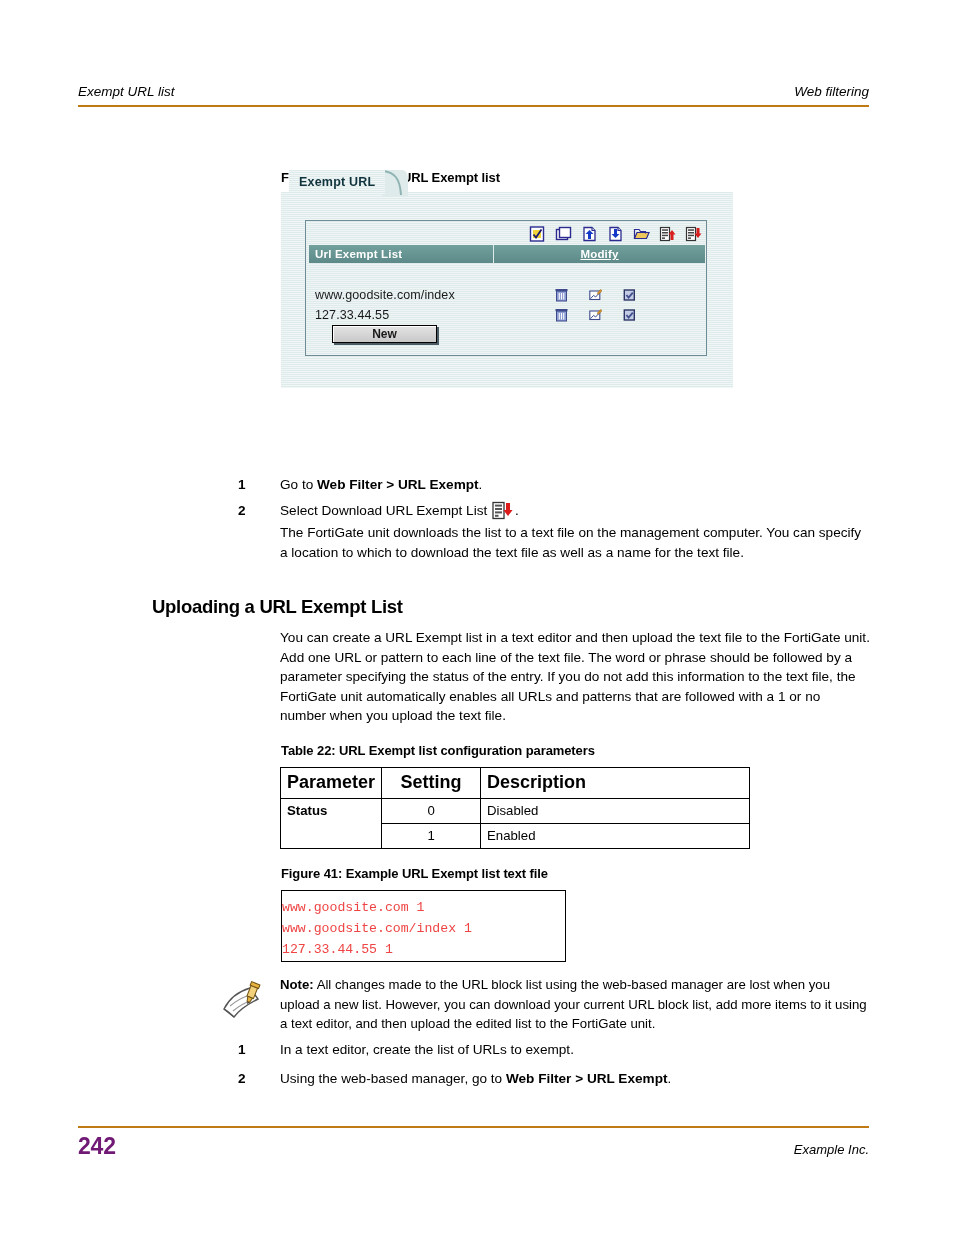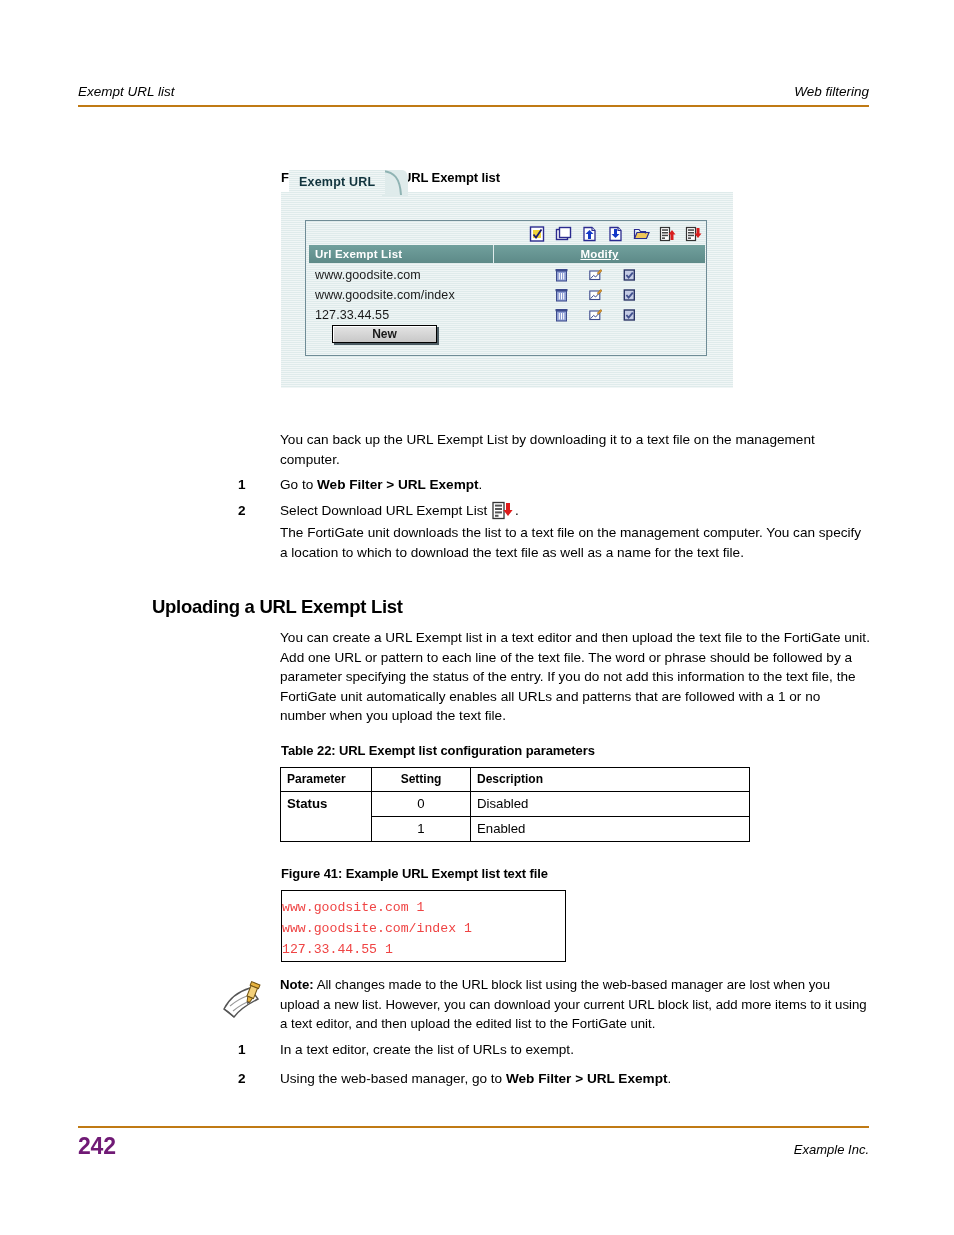--- a/index.html
+++ b/index.html
@@ -258,21 +258,21 @@
     font-size: 13.2px;
   }
   .tbl22 td, .tbl22 th {
     border: 1.3px solid #000;
     padding: 4px 6px 5px 6px;
     text-align: left;
     vertical-align: top;
     font-weight: normal;
   }
   .tbl22 thead th {
-    font-size: 12px;
+    font-size: 18px;
     font-weight: bold;
     padding-top: 4px;
     padding-bottom: 5px;
   }
   .tbl22 .c-param { width: 78px; font-weight: bold; }
   .tbl22 .c-set { width: 86px; text-align: center; }
 
   
   .codebox {
     position: absolute;
@@ -381,41 +381,20 @@
           <path d="M11.5,2 v5.5 h-2 l3.5,4.5 l3.5,-4.5 h-2 v-5.5 z" fill="#d81d1d"></path>
         </svg>
       </div>
 
       <div class="tbl-head">
         <span class="th-name">Url Exempt List</span>
         <span class="th-sep"></span>
         <span class="th-modify">Modify</span>
       </div>
 
-      <div class="row" style="top:44px;">
-        <span class="row-name">www.goodsite.com</span>
-        <span class="row-acts">
-          <svg class="act-ico" viewBox="0 0 13 14">
-            <rect x="1.5" y="3" width="10" height="10" fill="#8f9fd4" stroke="#3d4b8c" stroke-width="1"></rect>
-            <rect x="0.5" y="1" width="12" height="2.2" fill="#3d4b8c"></rect>
-            <line x1="4.3" y1="5" x2="4.3" y2="11.5" stroke="#ffffff" stroke-width="1"></line>
-            <line x1="6.5" y1="5" x2="6.5" y2="11.5" stroke="#ffffff" stroke-width="1"></line>
-            <line x1="8.7" y1="5" x2="8.7" y2="11.5" stroke="#ffffff" stroke-width="1"></line>
-          </svg>
-          <svg class="act-ico" viewBox="0 0 13 14">
-            <rect x="0.8" y="3" width="10" height="8.5" fill="#ffffff" stroke="#3d4b8c" stroke-width="1.1"></rect>
-            <path d="M1.6,10.6 l3,-3.2 l2,1.6 l3.3,-3.6" fill="none" stroke="#3d4b8c" stroke-width="1"></path>
-            <path d="M8.3,5.2 l3.4,-3.6 l1.2,1.1 l-3.4,3.6 z" fill="#f0a02a" stroke="#8a5c12" stroke-width=".7"></path>
-          </svg>
-          <svg class="act-ico" viewBox="0 0 13 14">
-            <rect x="1.3" y="2" width="10" height="10" fill="#c4cbe4" stroke="#2b3566" stroke-width="1.4"></rect>
-            <path d="M3.4,7 l2.2,2.6 l4.2,-5" fill="none" stroke="#43528f" stroke-width="1.9"></path>
-          </svg>
-        </span>
-      </div>
 
       <div class="row" style="top:64px;">
         <span class="row-name">www.goodsite.com/index</span>
         <span class="row-acts">
           <svg class="act-ico" viewBox="0 0 13 14">
             <rect x="1.5" y="3" width="10" height="10" fill="#8f9fd4" stroke="#3d4b8c" stroke-width="1"></rect>
             <rect x="0.5" y="1" width="12" height="2.2" fill="#3d4b8c"></rect>
             <line x1="4.3" y1="5" x2="4.3" y2="11.5" stroke="#ffffff" stroke-width="1"></line>
             <line x1="6.5" y1="5" x2="6.5" y2="11.5" stroke="#ffffff" stroke-width="1"></line>
             <line x1="8.7" y1="5" x2="8.7" y2="11.5" stroke="#ffffff" stroke-width="1"></line>
@@ -454,21 +433,20 @@
         </span>
       </div>
 
       <div class="new-btn">
         <span>New</span>
       </div>
     </div>
   </div>
 
 
-  <div class="para" style="top:430px;">You can back up the URL Exempt List by downloading it to a text file on the management computer.</div>
 
   <div class="step" style="top:475px;">
     <span class="step-num">1</span>
     <span class="step-body"><span>Go to </span><b class="kw">Web Filter &gt; URL Exempt</b><span>.</span></span>
   </div>
 
   <div class="step" style="top:501px;">
     <span class="step-num">2</span>
     <span class="step-body"><span>Select Download URL Exempt List </span><svg class="inline-ico" viewBox="0 0 22 20">
           <rect x="1" y="1.5" width="11" height="16" fill="#ffffff" stroke="#333333" stroke-width="1.3"></rect>

